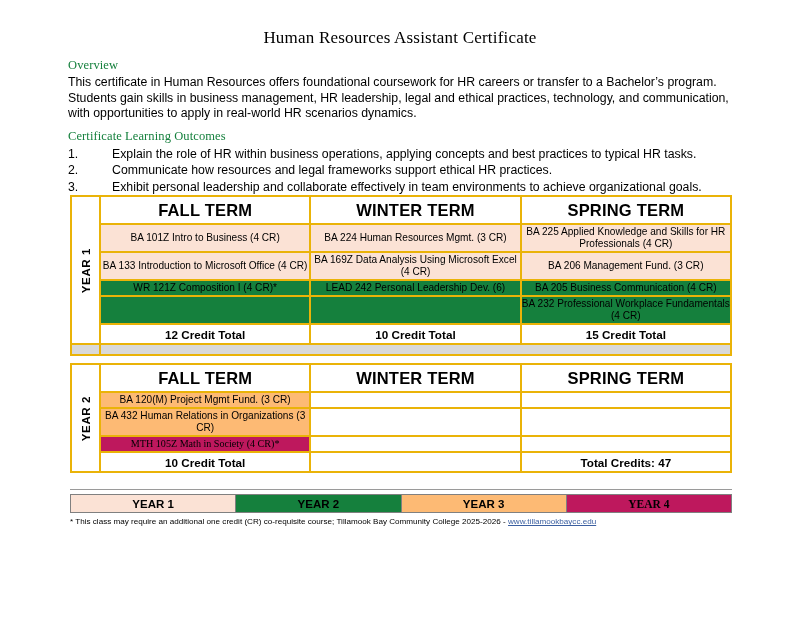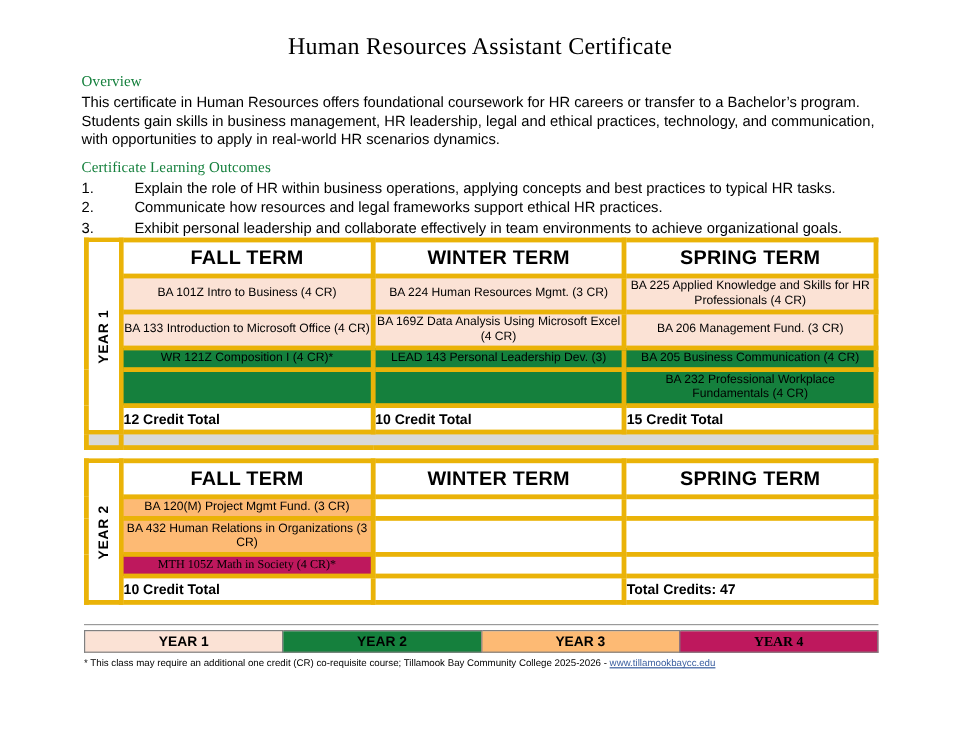--- a/index.html
+++ b/index.html
@@ -18,21 +18,21 @@
     position: relative;
     width: 800px;
     height: 618px;
     padding: 0;
     box-sizing: border-box;
   }
 
   
   .doc-title {
     font-family: "Liberation Serif", serif;
-    font-size: 20px;
+    font-size: 17px;
     text-align: center;
     letter-spacing: 0.2px;
     margin: 0;
     padding: 28px 0 10px 0;
     font-weight: normal;
     color: #000;
   }
 
   
   .content {
@@ -87,21 +87,21 @@
   
   .plan-wrap {
     padding: 0 68px 0 70px;
   }
   table.plan {
     border-collapse: collapse;
     width: 100%;
     table-layout: fixed;
   }
   table.plan td {
-    border: 4px solid #eab308;
+    border: 2px solid #eab308;
     padding: 0;
     vertical-align: middle;
   }
   .col-year  { width: 29px; }
   .col-term  { width: 33.6%; }
 
   .yearcell {
     text-align: center;
     vertical-align: middle;
     background: #ffffff;
@@ -127,20 +127,21 @@
   }
   .coursecell {
     text-align: center;
     font-size: 10.1px;
     line-height: 12.4px;
     padding: 3px 3px;
     height: 14px;
   }
   .coursecell.two-line { height: 26px; }
   .totalcell {
+    text-align: center;
     font-size: 11.7px;
     font-weight: bold;
     background: #ffffff;
     height: 18px;
     padding: 1px 2px;
   }
   .bg-peach { background: #fbe2d5; }
   .bg-gray  { background: #15803d; }
   .bg-blue  { background: #fdba74; }
   .bg-cream { background: #be185d; font-family: Liberation Serif, serif; }
@@ -251,21 +252,21 @@
         </tr>
 
         <tr>
           <td class="coursecell two-line bg-peach">BA 133 Introduction to Microsoft Office (4 CR)</td>
           <td class="coursecell two-line bg-peach">BA 169Z Data Analysis Using Microsoft Excel (4 CR)</td>
           <td class="coursecell two-line bg-peach">BA 206 Management Fund. (3 CR)</td>
         </tr>
 
         <tr>
           <td class="coursecell bg-gray">WR 121Z Composition I (4 CR)*</td>
-          <td class="coursecell bg-gray">LEAD 143 Personal Leadership Dev. (3)</td>
+          <td class="coursecell bg-gray">LEAD 242 Personal Leadership Dev. (6)</td>
           <td class="coursecell bg-gray">BA 205 Business Communication (4 CR)</td>
         </tr>
 
         <tr>
           <td class="coursecell two-line bg-gray"></td>
           <td class="coursecell two-line bg-gray"></td>
           <td class="coursecell two-line bg-gray">BA 232 Professional Workplace Fundamentals (4 CR)</td>
         </tr>
 
         <tr>

